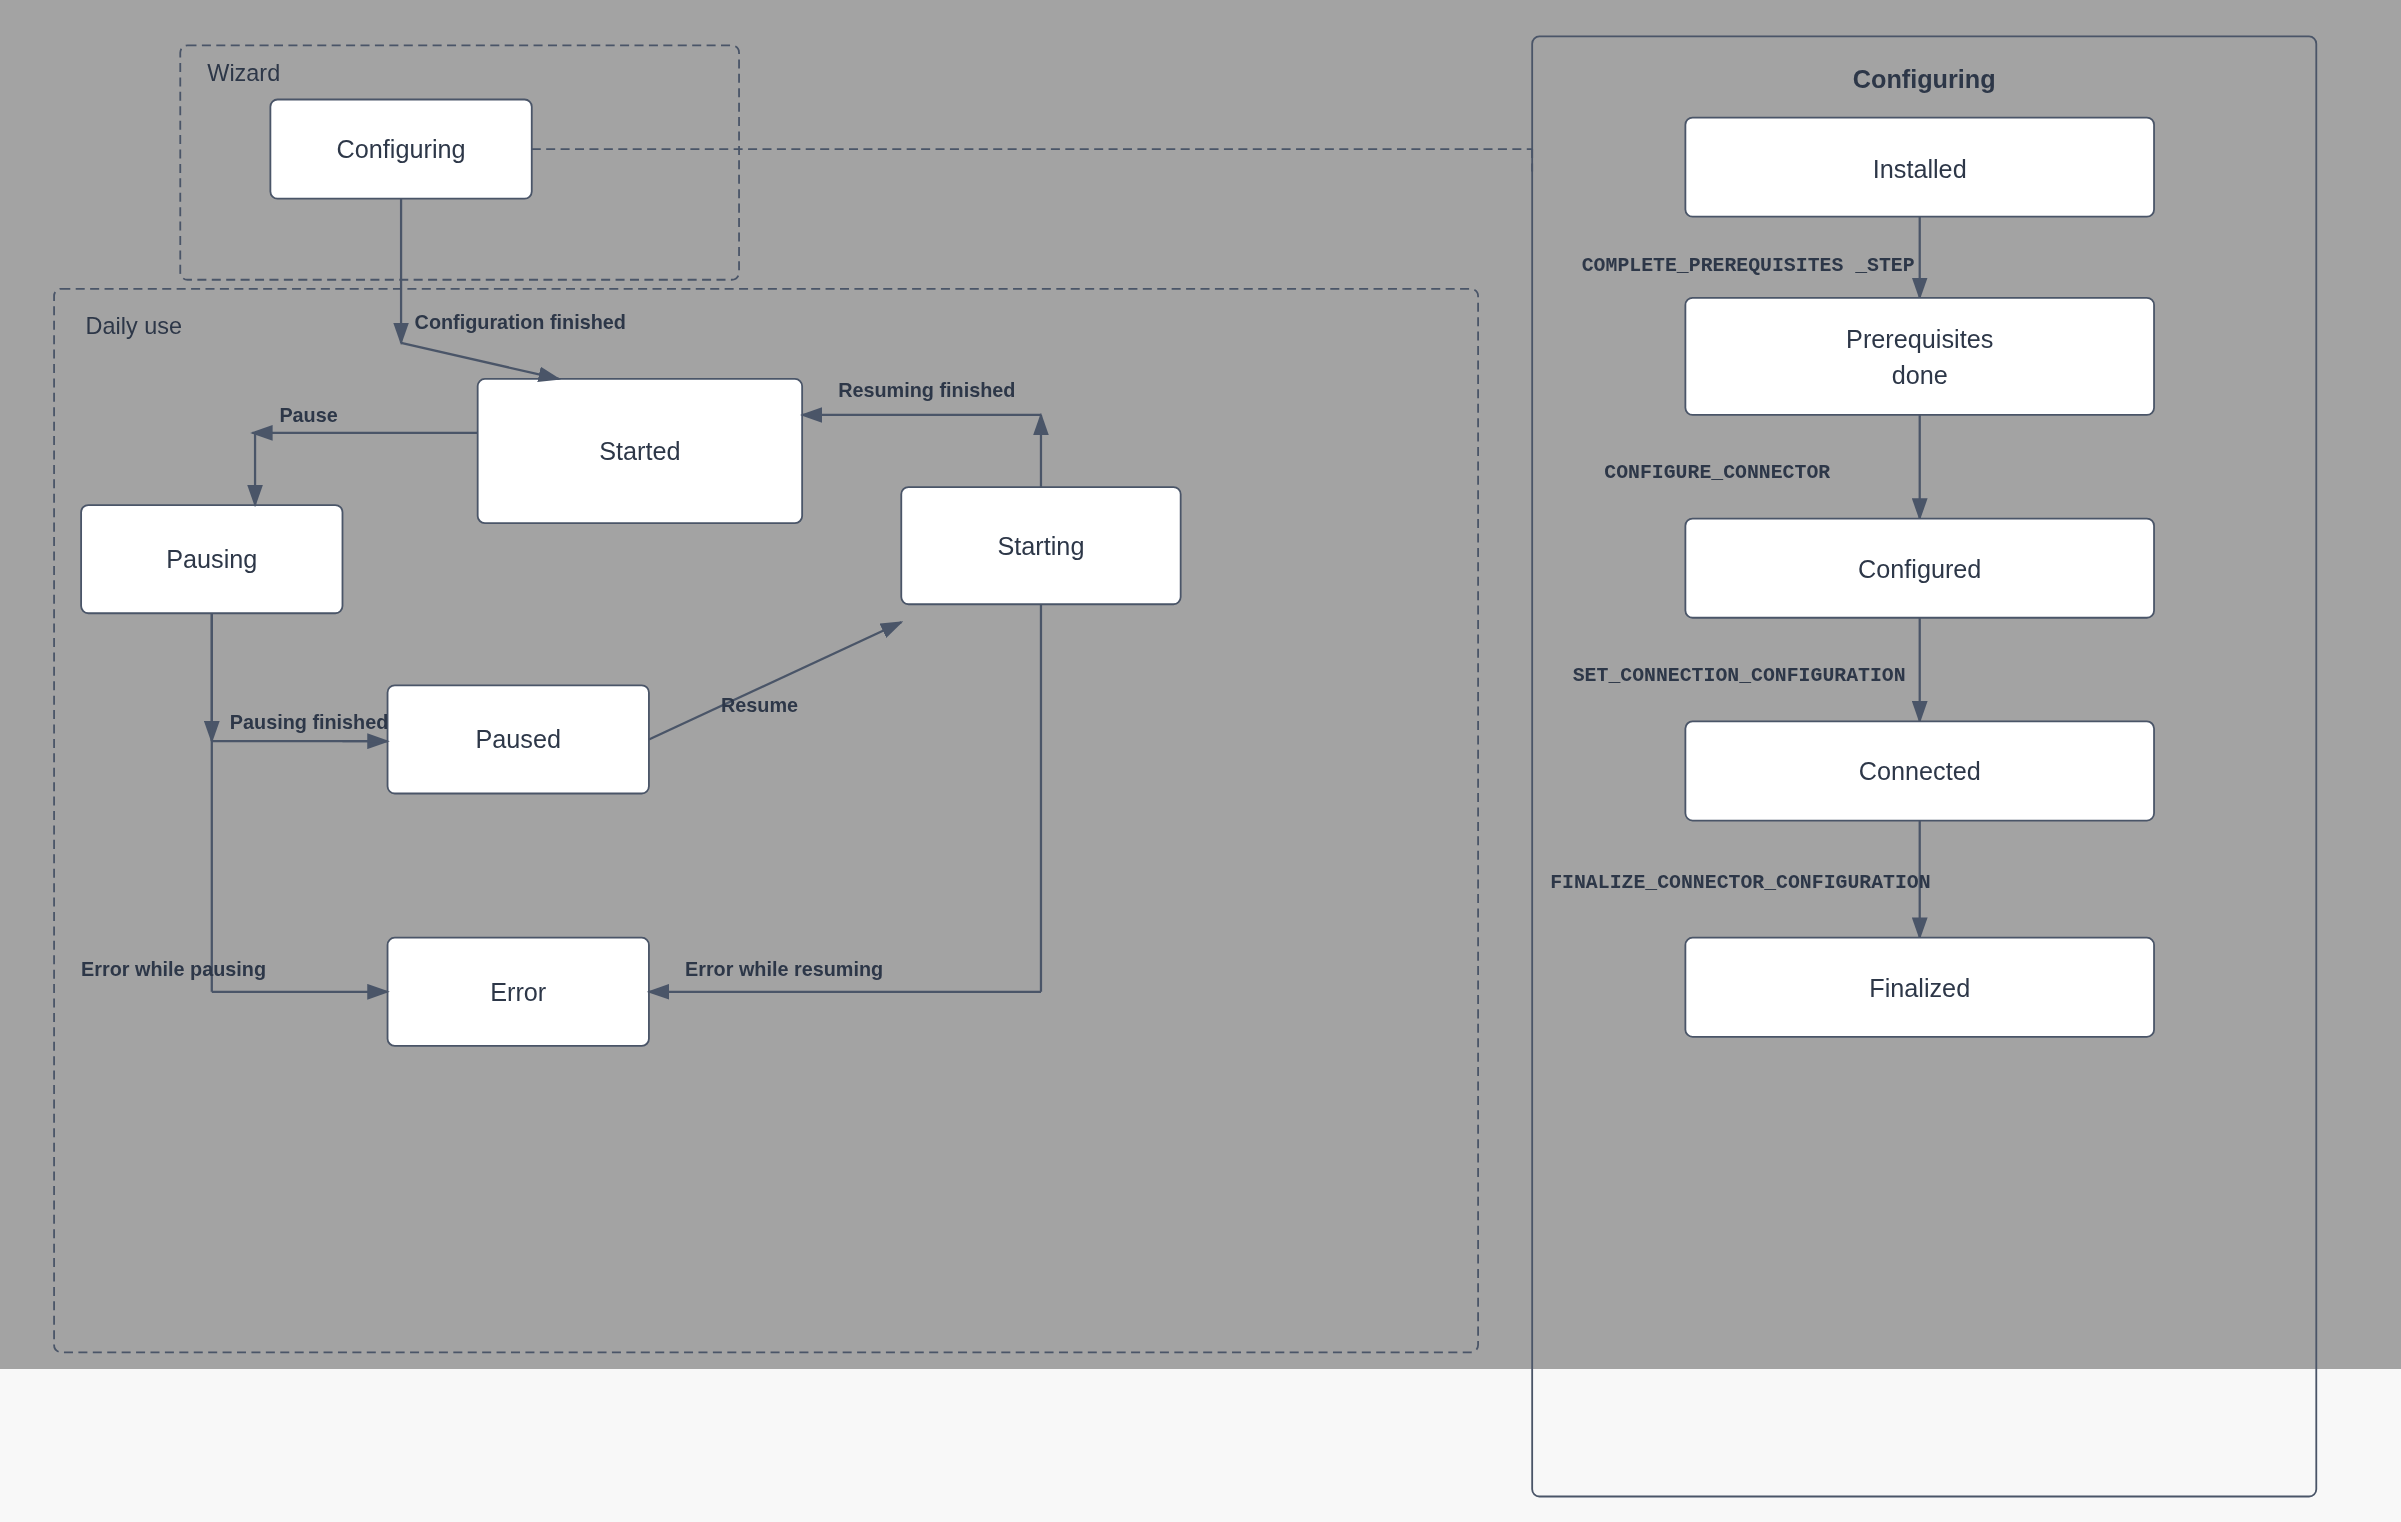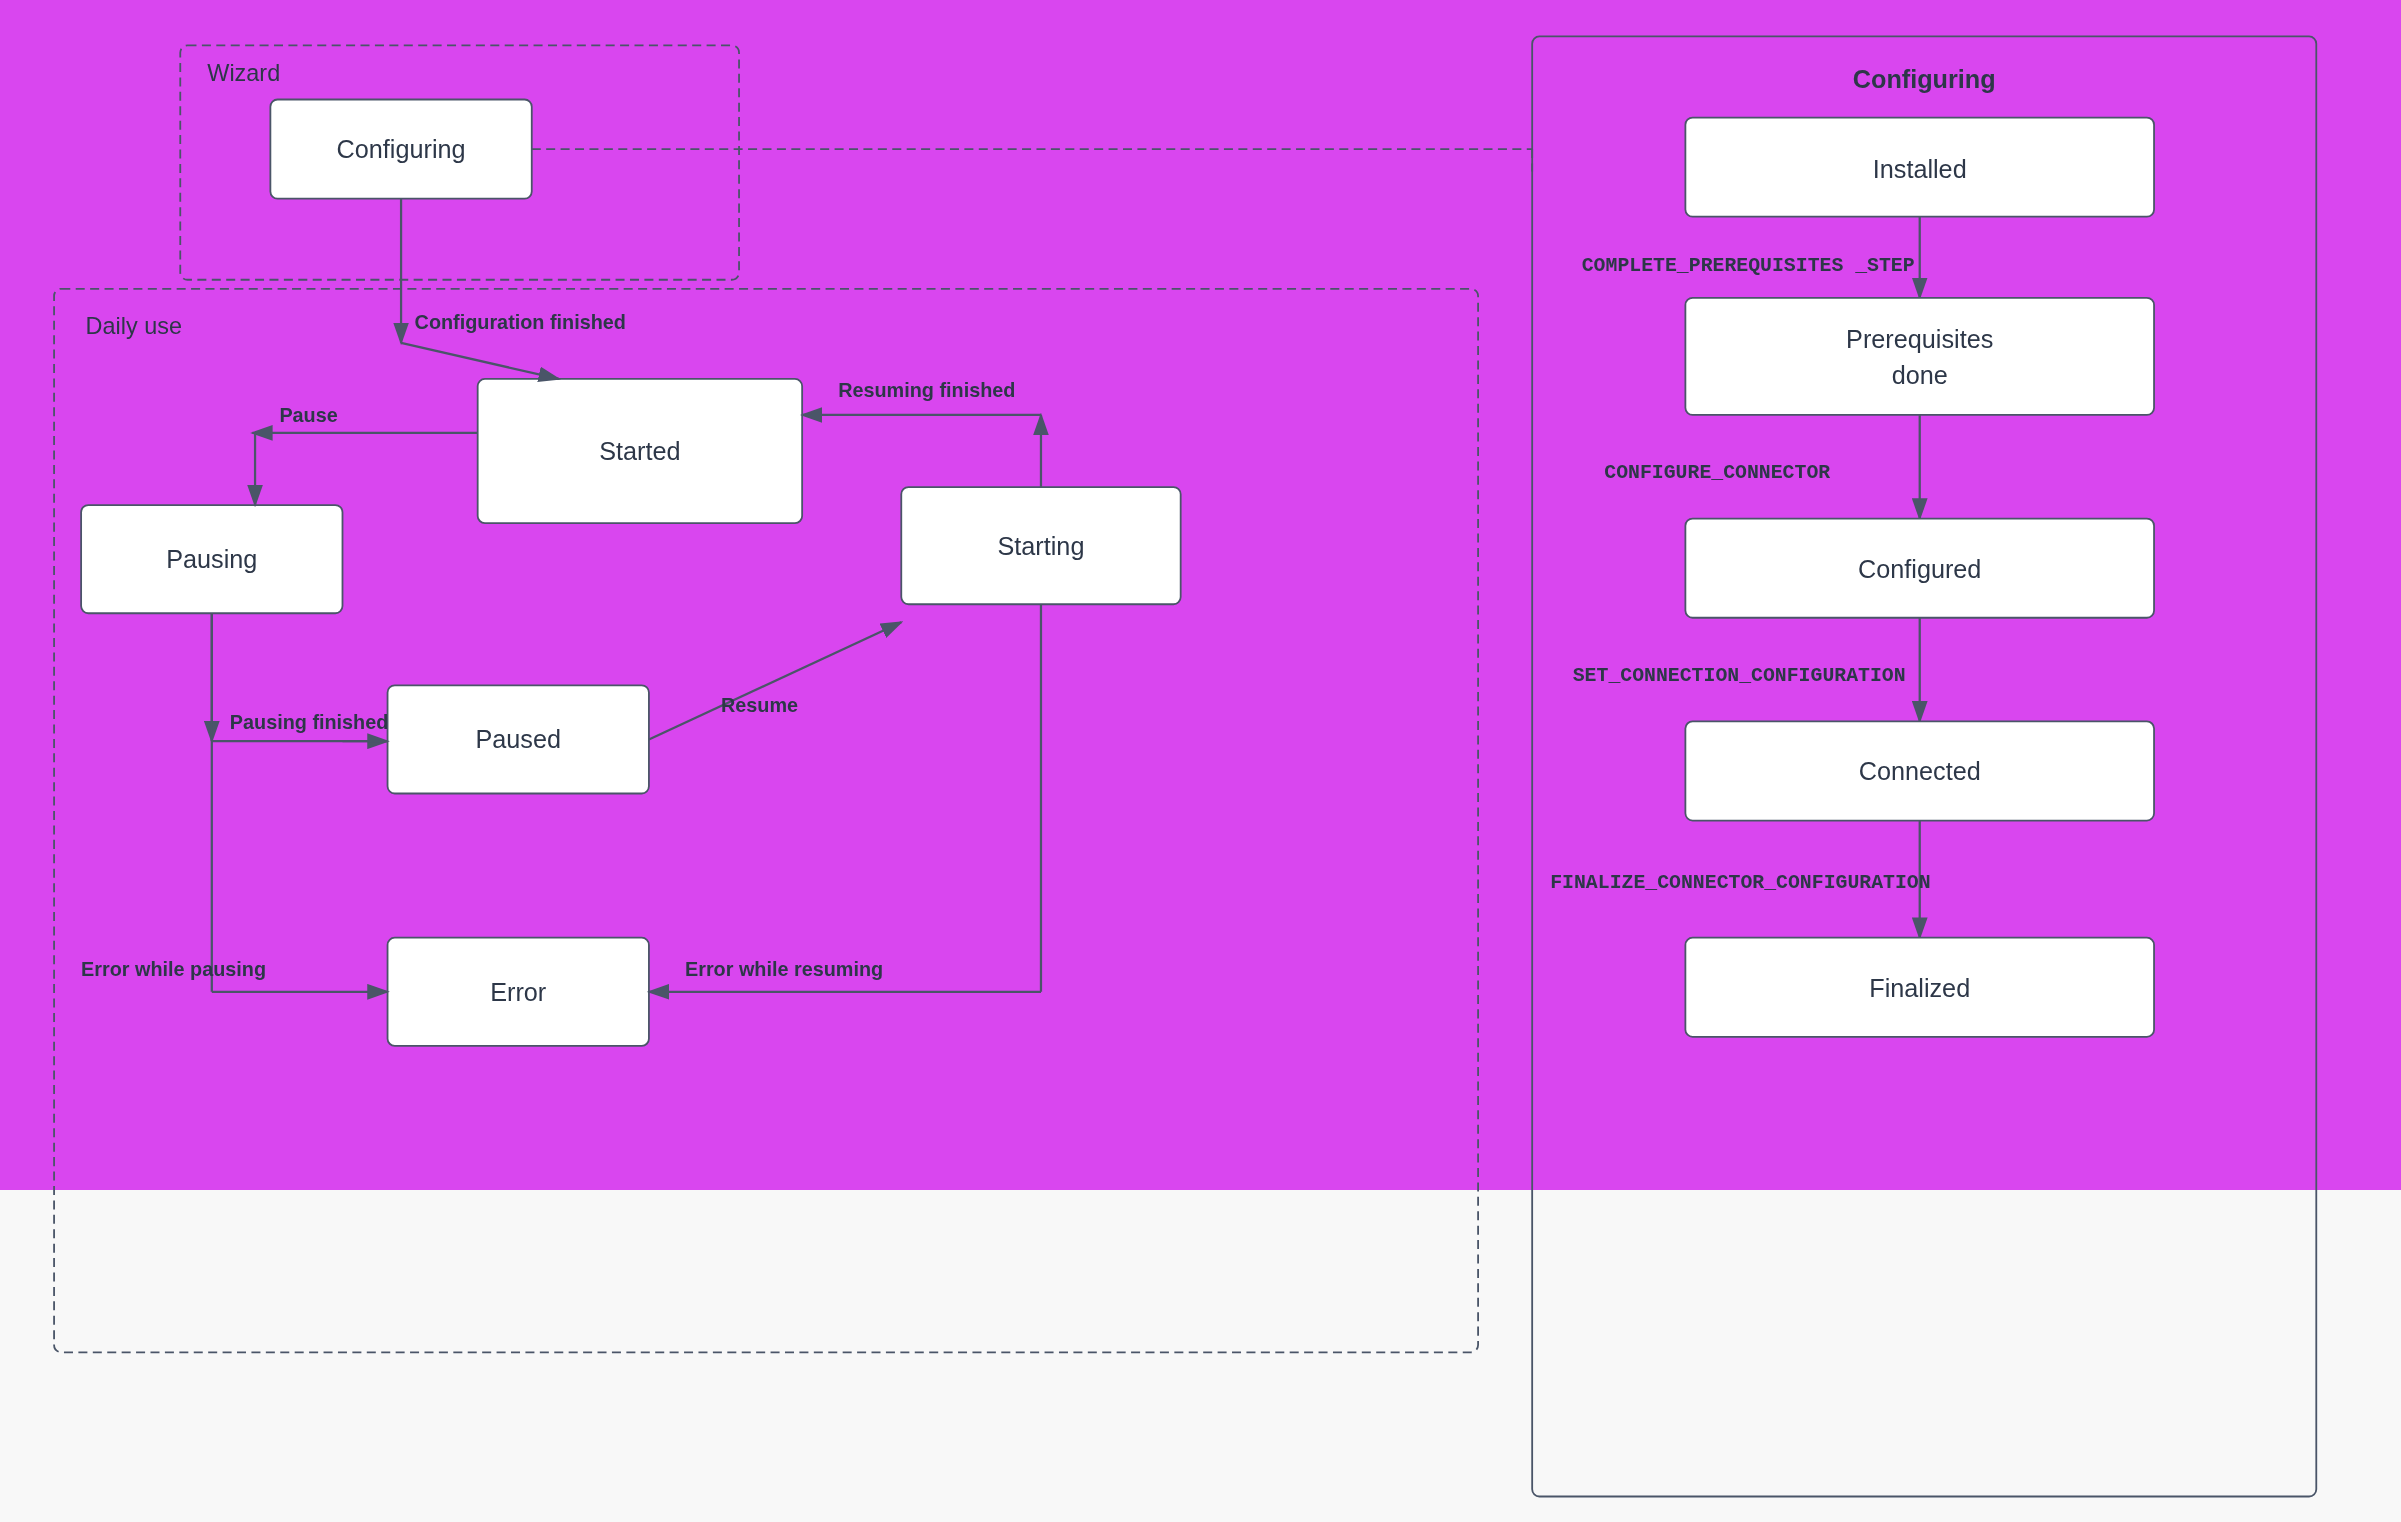--- a/index.html
+++ b/index.html
@@ -6,22 +6,22 @@
     body {
       background: #f8f8f8;
       font-family: Arial, sans-serif;
       width: 2401px;
       height: 1523px;
       overflow: hidden;
       position: relative;
     }
     .diagram-container {
       width: 2401px;
-      height: 1190px;
-      background: #d946ef;
+      height: 1369px;
+      background: #a3a3a3;
       position: relative;
     }
     svg {
       position: absolute;
       top: 0;
       left: 0;
       width: 2401px;
       height: 1523px;
     }
     .state-box {

